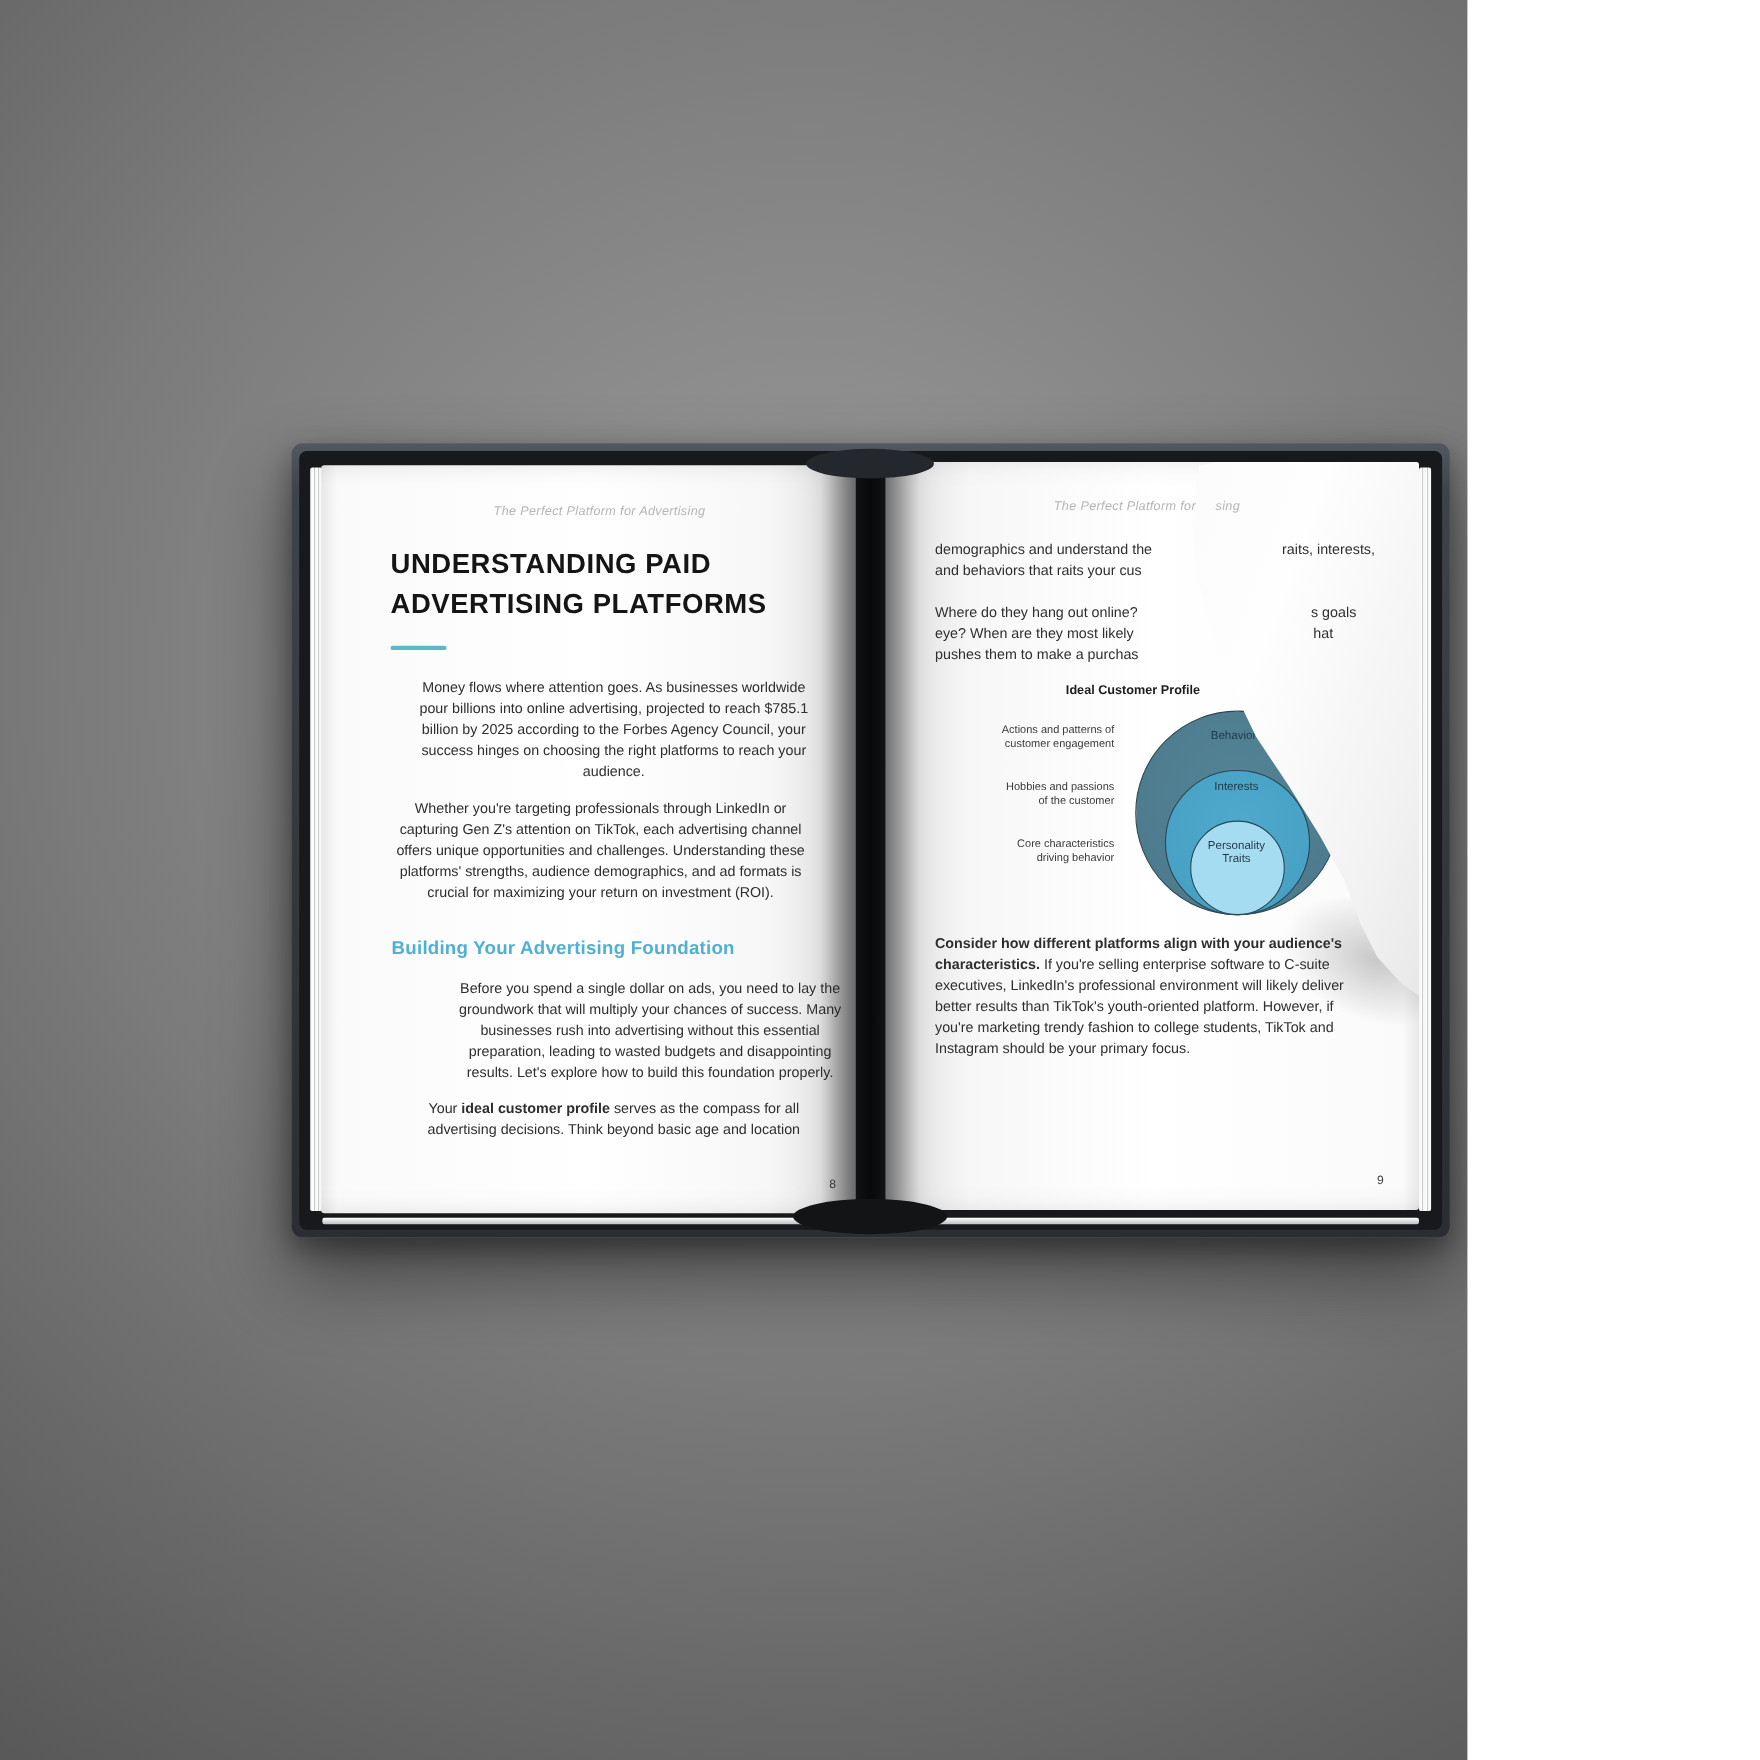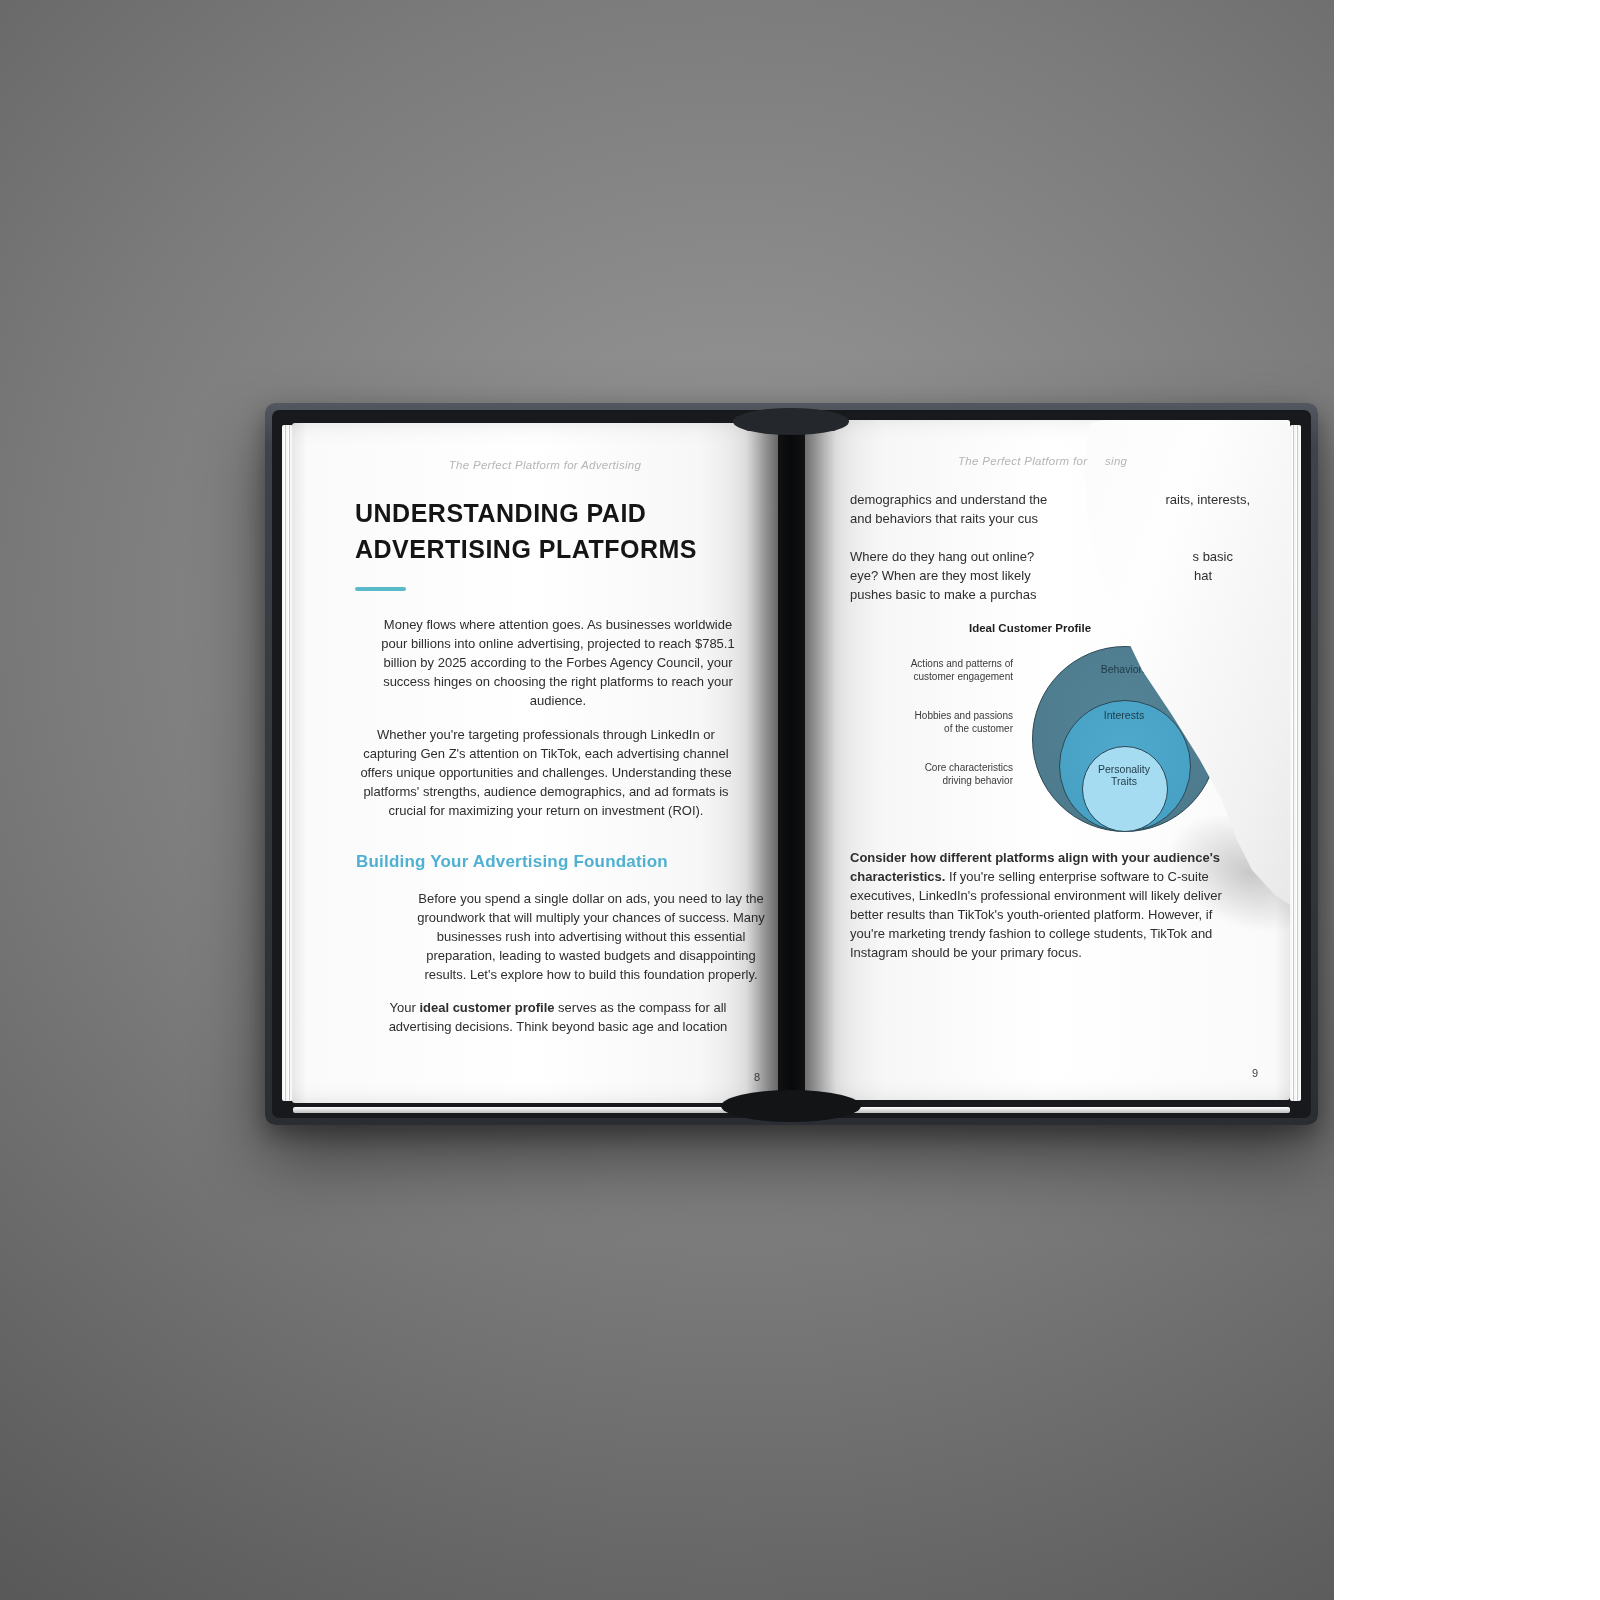--- a/index.html
+++ b/index.html
@@ -151,28 +151,28 @@
 
       <div class="abs frag-row row-t1">
         <span class="fl">demographics and understand the</span>
         <span class="fr fr-r0">raits, interests,</span>
       </div>
       <div class="abs frag-row row-t2">
         <span class="fl">and behaviors that raits your cus</span>
       </div>
       <div class="abs frag-row row-q1">
         <span class="fl">Where do they hang out online?</span>
-        <span class="fr fr-r17">s basic</span>
+        <span class="fr fr-r17">s goals</span>
       </div>
       <div class="abs frag-row row-q2">
         <span class="fl">eye? When are they most likely</span>
         <span class="fr fr-r38">hat</span>
       </div>
       <div class="abs frag-row row-q3">
-        <span class="fl">pushes basic to make a purchas</span>
+        <span class="fl">pushes them to make a purchas</span>
       </div>
 
       <div class="abs rp-diagram-title">Ideal Customer Profile</div>
       <div class="ring ring-outer"></div>
       <div class="ring ring-middle"></div>
       <div class="ring ring-inner"></div>
       <div class="ring-label ring-label-behaviors">Behaviors</div>
       <div class="ring-label ring-label-interests">Interests</div>
       <div class="ring-label ring-label-personality prewrap">Personality
 Traits</div>

